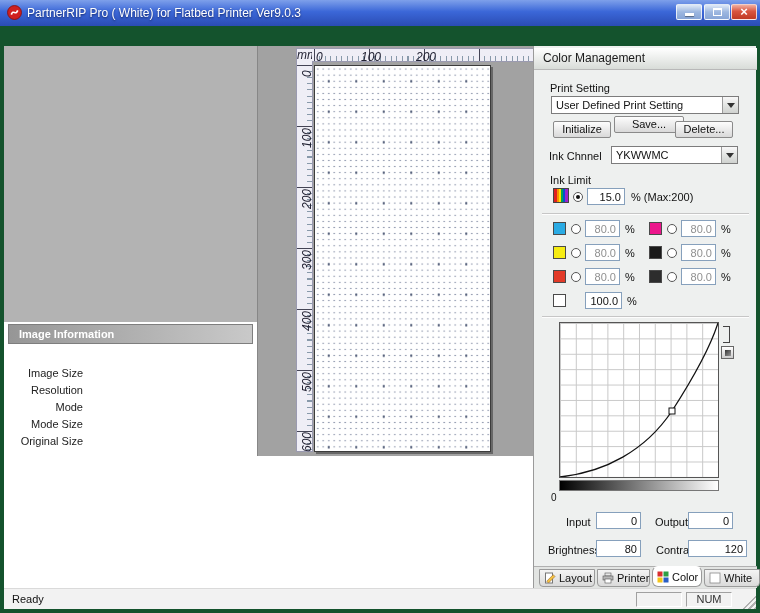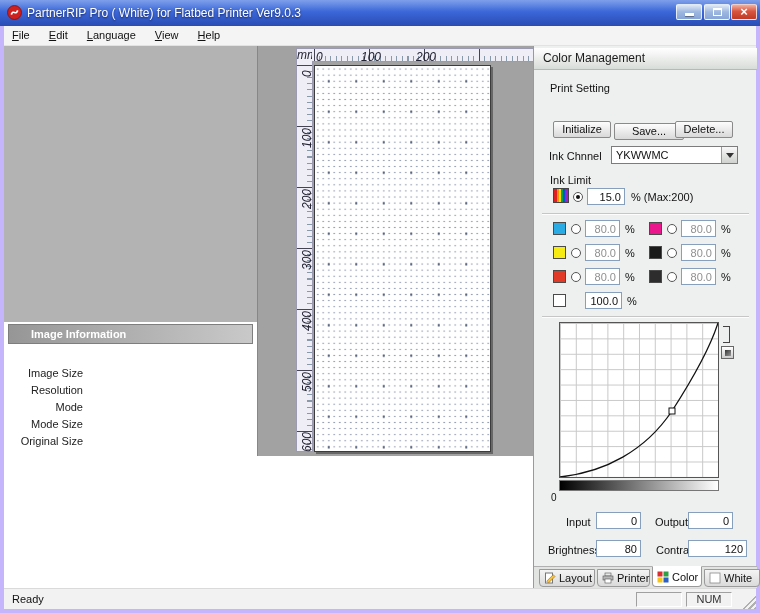--- a/index.html
+++ b/index.html
@@ -1,34 +1,34 @@
 <!DOCTYPE html>
 <html><head>
 <meta charset="utf-8">
 <title>PartnerRIP</title>
 <style>
 *{margin:0;padding:0;box-sizing:border-box;}
 html,body{width:760px;height:613px;}
 body{font-family:"Liberation Sans",sans-serif;font-size:11px;color:#111;background:#fff;}
-.window{position:relative;width:760px;height:613px;background:#c4b5fd;overflow:hidden;}
+.window{position:relative;width:760px;height:613px;background:#14532d;overflow:hidden;}
 .titlebar{position:absolute;left:0;top:0;width:760px;height:26px;background:linear-gradient(#7ea0ea 0%,#3b67d8 45%,#2a4cb4 100%);}
 .app-icon{position:absolute;left:7px;top:5px;width:15px;height:15px;}
 .title-text{position:absolute;left:27px;top:6px;color:#fff;font-size:12px;white-space:nowrap;text-shadow:0 1px 2px rgba(0,0,30,.6);}
 .tb-btn{position:absolute;top:4px;width:26px;height:16px;border:1px solid rgba(255,255,255,.75);border-radius:2px;background:linear-gradient(#dfe9f7,#9db7e0 50%,#87a5d6);}
 .tb-btn.close{background:linear-gradient(#f2b0a0,#d95540 45%,#c03a24);}
 .glyph-min{position:absolute;left:8px;bottom:3px;width:9px;height:3px;background:#fff;box-shadow:0 1px 1px rgba(0,0,0,.4);}
 .glyph-max{position:absolute;left:8px;top:3px;width:9px;height:8px;border:1px solid #fff;border-top-width:2px;}
 .glyph-close{position:absolute;left:0;top:0;width:100%;text-align:center;line-height:14px;color:#fff;font-size:13px;font-weight:bold;}
 .glyph-close::after{content:"\00D7";}
 .menubar{position:absolute;left:4px;top:26px;width:752px;height:20px;background:#f4f4f4;border-bottom:1px solid #e2e2e2;}
 .menu-item{display:inline-block;padding:0 8px;line-height:19px;font-size:11px;cursor:default;}
 .menu-item::first-letter{text-decoration:underline;}
 .main{position:absolute;left:4px;top:46px;width:752px;height:542px;background:#fff;}
 .preview{position:absolute;left:0;top:0;width:253px;height:276px;background:#b3b3b3;}
-.info-header{position:absolute;left:4px;top:278px;width:245px;height:20px;background:linear-gradient(to right,#969696,#c9c9c9);border:1px solid #7e7e7e;color:#fff;font-weight:bold;line-height:18px;padding-left:22px;}
+.info-header{position:absolute;left:4px;top:278px;width:245px;height:20px;background:linear-gradient(to right,#969696,#c9c9c9);border:1px solid #7e7e7e;color:#fff;font-weight:bold;line-height:18px;padding-left:10px;}
 .info-label{position:absolute;left:1px;width:78px;text-align:right;color:#222;}
 .canvas{position:absolute;left:253px;top:0;width:276px;height:410px;background:#a2a2a2;border-left:1px solid #878787;}
 .ruler{position:absolute;background:#efeef6;border:1px solid #9a9ab0;font-size:12px;color:#223;font-style:italic;}
 .corner{left:38px;top:2px;width:17px;height:14px;text-align:center;line-height:13px;}
 .h-ruler{left:54px;top:2px;width:222px;height:14px;border-left:none;}
 .h-ticks{position:absolute;left:2px;top:0;right:0;bottom:0;background-image:repeating-linear-gradient(to right,#445 0 1px,transparent 1px 55px),repeating-linear-gradient(to right,#89a 0 1px,transparent 1px 5.5px);background-size:100% 100%,100% 5px;background-position:0 0,0 100%;background-repeat:no-repeat;}
 .h-lbl{position:absolute;top:1px;}
 .v-ruler{left:38px;top:15px;width:17px;height:391px;border-top:none;}
 .v-ticks{position:absolute;left:0;top:4px;right:0;bottom:0;background-image:repeating-linear-gradient(to bottom,#445 0 1px,transparent 1px 61px),repeating-linear-gradient(to bottom,#89a 0 1px,transparent 1px 6.1px);background-size:100% 100%,5px 100%;background-position:0 0,100% 0;background-repeat:no-repeat;}
 .v-lbl{position:absolute;left:3px;transform:rotate(-90deg);transform-origin:0 0;white-space:nowrap;}
@@ -78,27 +78,20 @@
         <div class="glyph-min"></div>
       </div>
     <div class="tb-btn" style="left:704px;">
         <div class="glyph-max"></div>
       </div>
     <div class="tb-btn close" style="left:731px;">
         <div class="glyph-close"></div>
       </div>
   </div>
 
-  <div class="menubar">
-    <span class="menu-item">File</span>
-    <span class="menu-item">Edit</span>
-    <span class="menu-item">Language</span>
-    <span class="menu-item">View</span>
-    <span class="menu-item">Help</span>
-  </div>
 
   <div class="main">
 
     <div class="preview"></div>
     <div class="info-header">Image Information</div>
     <span class="info-label" style="top:321px;">Image Size</span>
     <span class="info-label" style="top:338px;">Resolution</span>
     <span class="info-label" style="top:355px;">Mode</span>
     <span class="info-label" style="top:372px;">Mode Size</span>
     <span class="info-label" style="top:389px;">Original Size</span>
@@ -121,23 +114,27 @@
         <span class="v-lbl" style="top:331px;">500</span>
         <span class="v-lbl" style="top:391px;">600</span>
       </div>
       <div class="page"></div>
     </div>
 
     <div class="right-panel">
       <div class="cm-header">Color Management</div>
 
       <span class="lbl" style="left:16px;top:36px;">Print Setting</span>
+      <div class="combo" style="left:17px;top:50px;width:188px;">
+        <span class="combo-text">User Defined Print Setting</span>
+        <div class="combo-arrow"></div>
+      </div>
 
       <div class="btn" style="left:19px;top:75px;width:58px;">Initialize</div>
-      <div class="btn" style="left:80px;top:77px;width:70px;">Save...</div>
+      <div class="btn" style="left:80px;top:70px;width:70px;">Save...</div>
       <div class="btn" style="left:141px;top:75px;width:58px;">Delete...</div>
 
       <span class="lbl" style="left:15px;top:104px;">Ink Chnnel</span>
       <div class="combo" style="left:77px;top:100px;width:127px;">
         <span class="combo-text">YKWWMC</span>
         <div class="combo-arrow"></div>
       </div>
 
       <span class="lbl" style="left:16px;top:128px;">Ink Limit</span>
 
@@ -211,21 +208,21 @@
           <span class="tlabel">Layout</span>
         </div>
         <div class="tab" style="left:63px;width:53px;">
           <svg class="ticon" viewBox="0 0 12 12">
               <rect x="3" y="1" width="6" height="3" fill="#e8e8e8" stroke="#555" stroke-width="0.6"></rect>
               <rect x="1" y="4" width="10" height="4" fill="#b8b8b8" stroke="#555" stroke-width="0.6"></rect>
               <rect x="3" y="7" width="6" height="4" fill="#fff" stroke="#555" stroke-width="0.6"></rect>
             </svg>
           <span class="tlabel">Printer</span>
         </div>
-        <div class="tab active" style="left:118px;width:50px;">
+        <div class="tab active" style="left:118px;width:50px;border-radius:6px;">
           <svg class="ticon" viewBox="0 0 12 12">
               <rect x="0.5" y="0.5" width="5" height="5" fill="#d83030"></rect>
               <rect x="6.5" y="0.5" width="5" height="5" fill="#2f9e44"></rect>
               <rect x="0.5" y="6.5" width="5" height="5" fill="#f5c518"></rect>
               <rect x="6.5" y="6.5" width="5" height="5" fill="#2b5fc4"></rect>
             </svg>
           <span class="tlabel">Color</span>
         </div>
         <div class="tab" style="left:170px;width:56px;">
           <svg class="ticon" viewBox="0 0 12 12">

